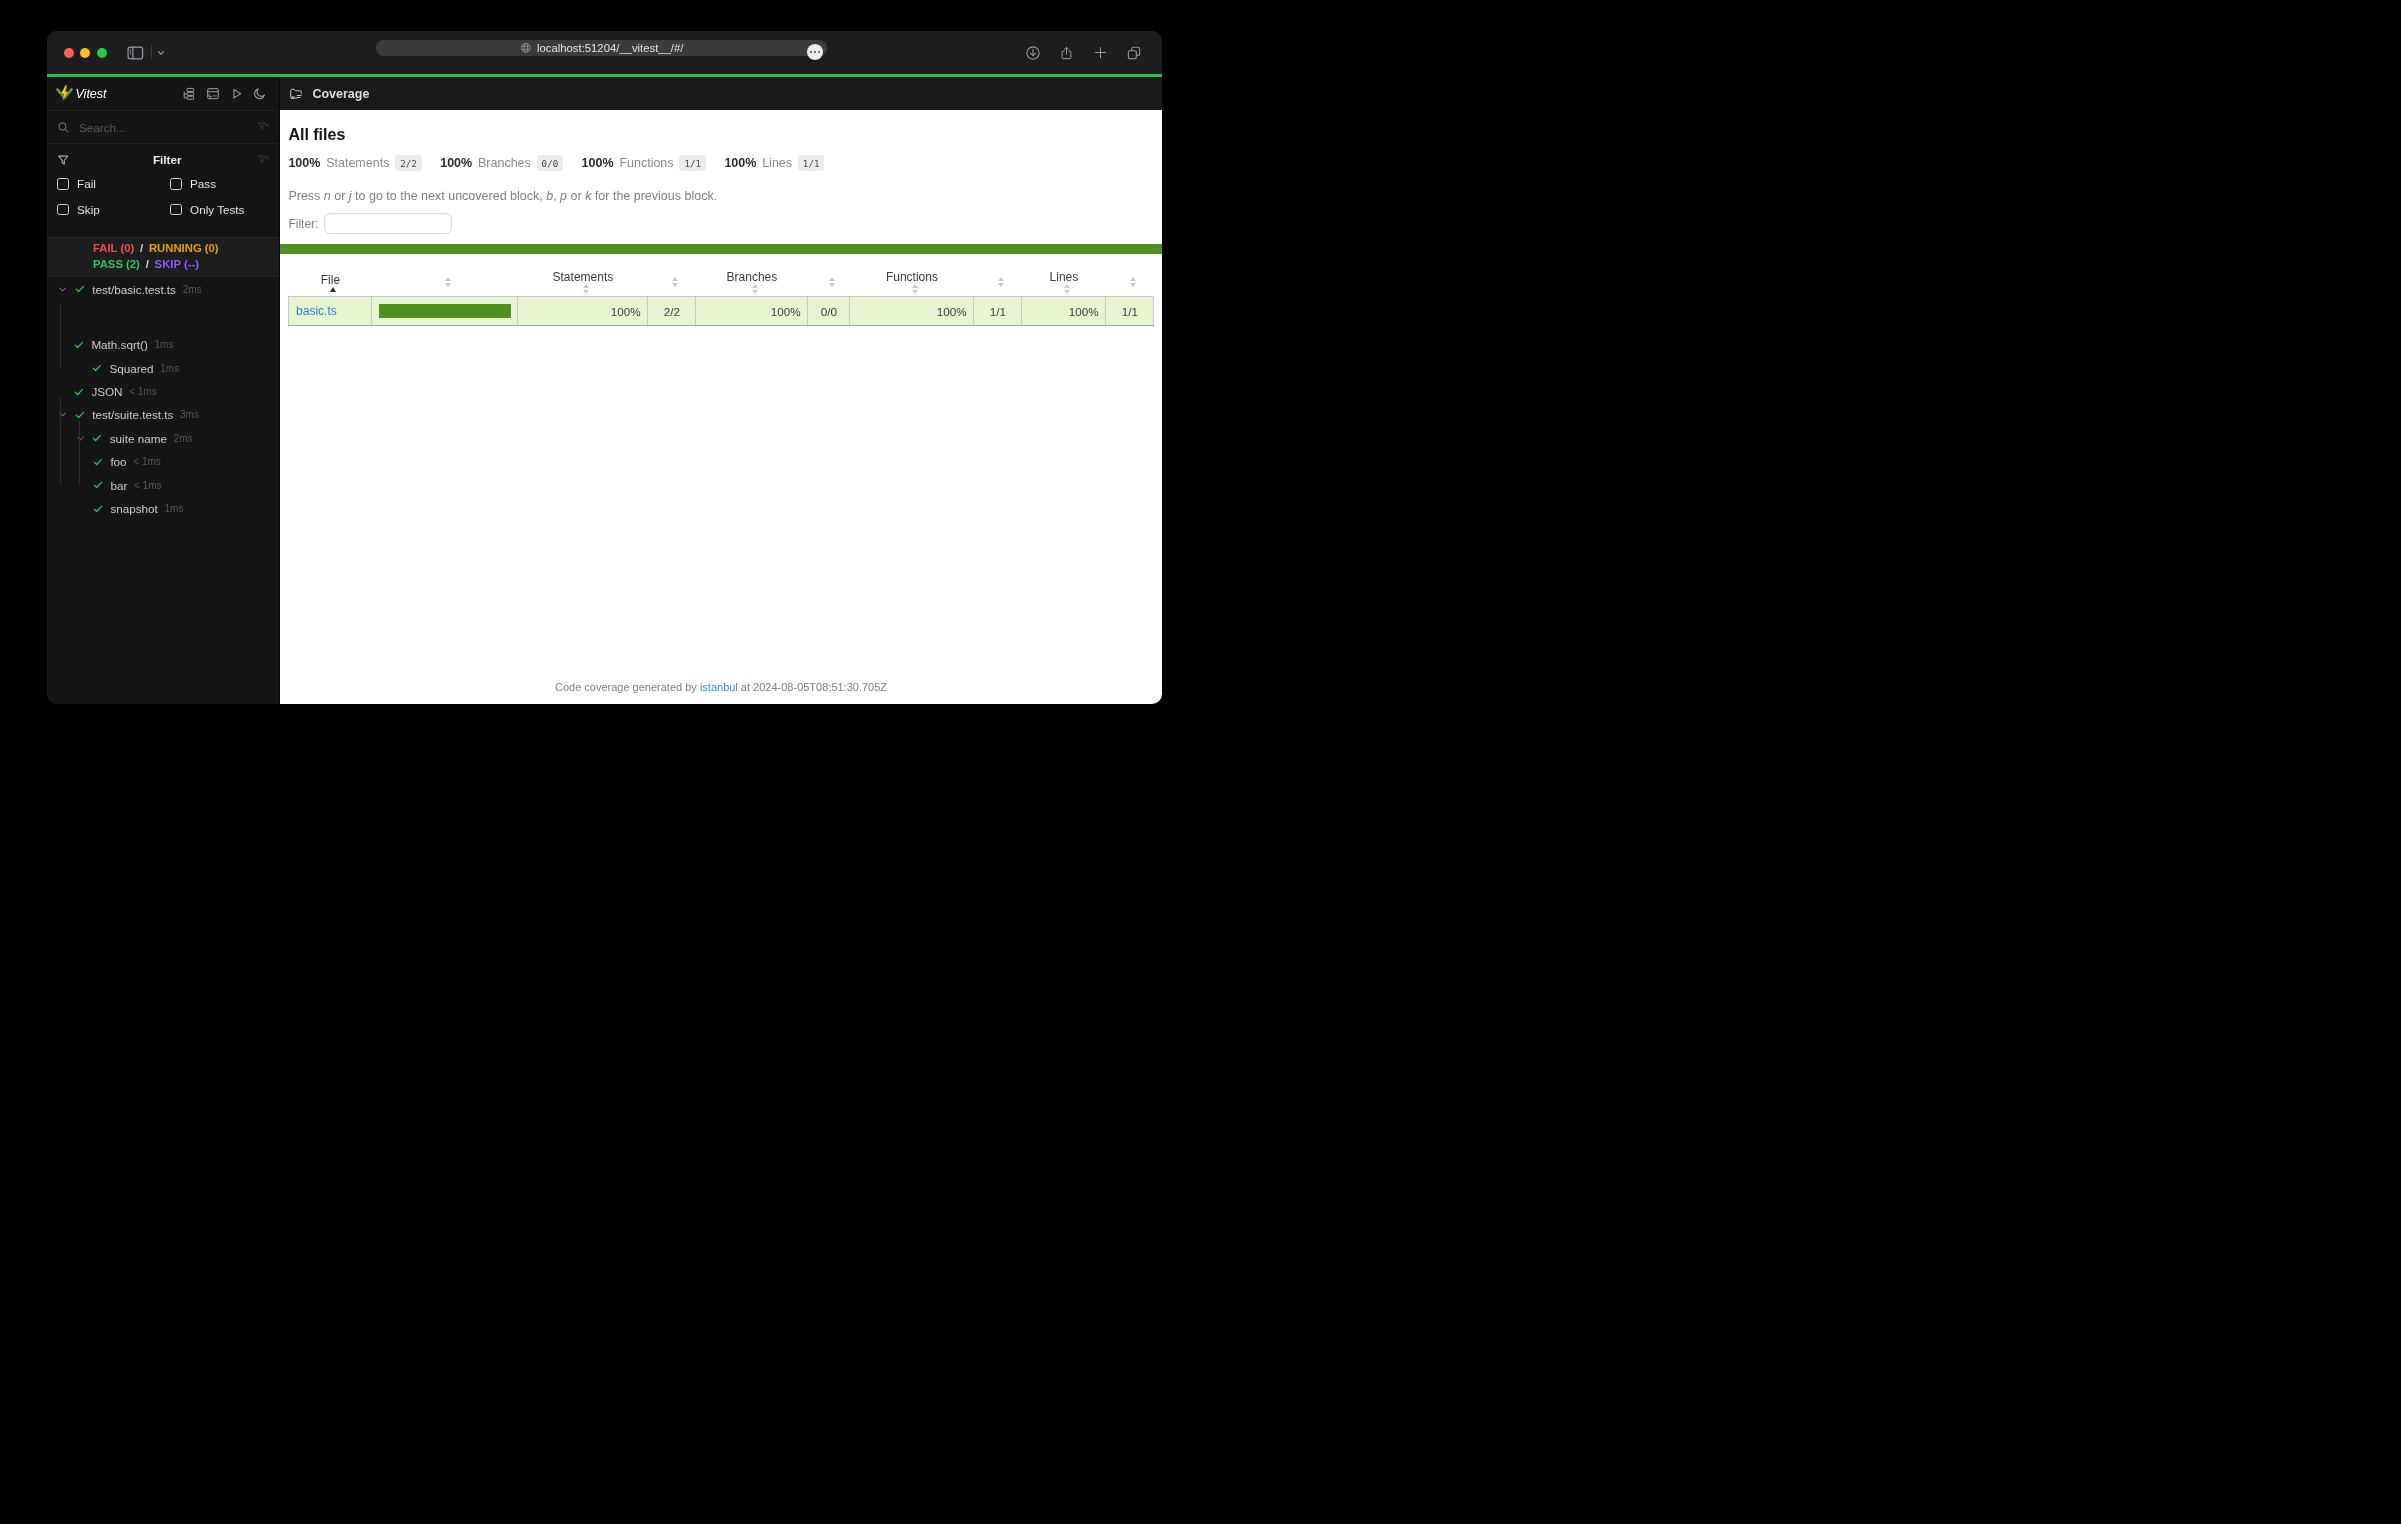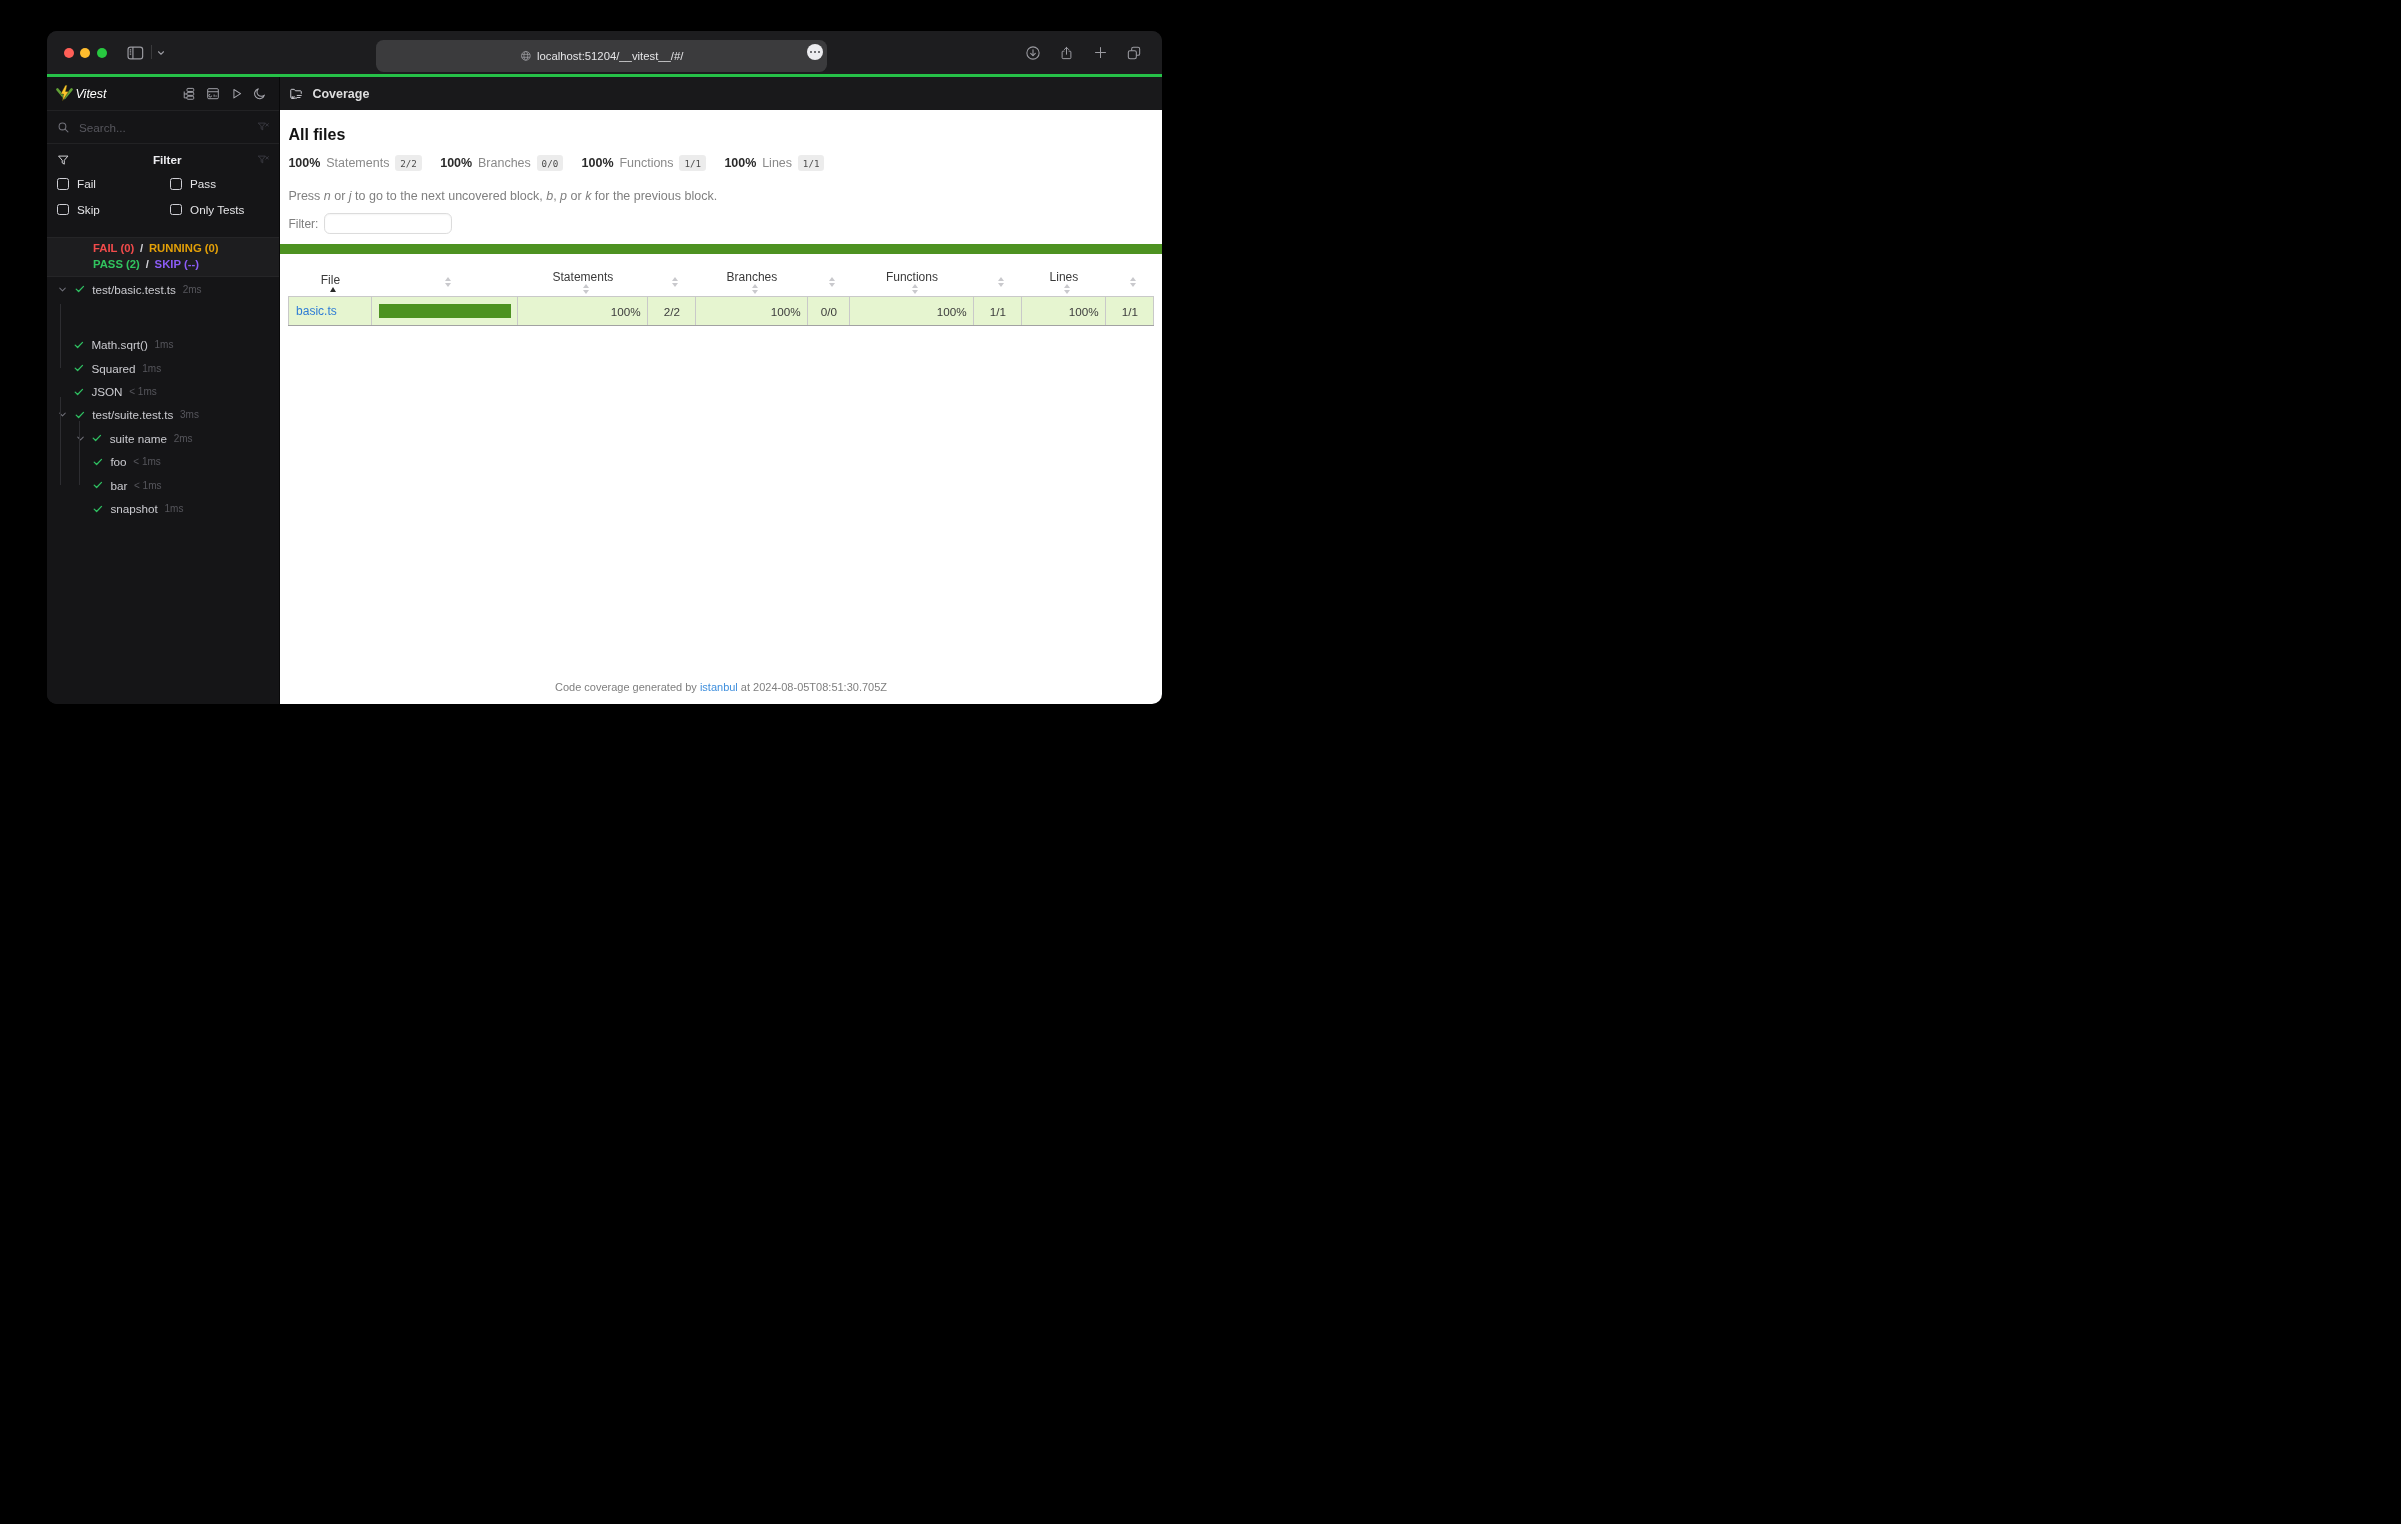--- a/index.html
+++ b/index.html
@@ -14,21 +14,21 @@
     box-shadow:0 16.7px 50px rgba(0,0,0,.65);
   }
   
   .toolbar{height:43px;position:relative;background:#1d1d1f;}
   .traffic{position:absolute;left:16.7px;top:0;height:43px;display:flex;align-items:center;gap:6.7px;}
   .dot{width:10px;height:10px;border-radius:50%;border:none;padding:0;}
   .dot.r{background:#ff5f57}.dot.y{background:#febc2e}.dot.g{background:#28c840}
   .tb-btn{position:absolute;top:0;height:43px;display:flex;align-items:center;color:#9b9ba1;background:none;border:none;padding:0;cursor:default;}
   .tb-divider{position:absolute;left:104px;top:14px;width:0.8px;height:14px;background:#3a3a3c;}
   .url-pill{
-    position:absolute;left:329px;top:9.2px;width:451px;height:32px;background:#3b3b3d;
+    position:absolute;left:329px;top:9.2px;width:451px;height:16px;background:#3b3b3d;
     border-radius:7.5px;display:flex;align-items:center;justify-content:center;
     color:#e6e6e8;font-size:11.3px;
   }
   .url-pill .globe{color:#9c9ca1;margin-right:5.8px;display:flex;}
   .more-btn{position:absolute;right:4.2px;top:4.2px;width:16px;height:16px;border-radius:50%;
     background:#ececef;border:none;padding:0;display:flex;align-items:center;justify-content:center;gap:1.7px;}
   .more-btn b{width:2.2px;height:2.2px;border-radius:50%;background:#47474b;display:block;}
   .right-icons{position:absolute;right:20px;top:0;height:43px;display:flex;align-items:center;gap:18.4px;color:#9b9ba1;}
   .right-icons button{background:none;border:none;color:inherit;padding:0;display:flex;}
   .accent{height:3.3px;background:var(--accent,#26c148);}
@@ -289,21 +289,21 @@
           </div>
           <div class="tree-row" style="padding-left: 26px; margin-top: 32px;">
             <span class="tick">
               <svg width="11.7" height="11.7" viewBox="0 0 24 24" fill="none" stroke="currentColor" stroke-width="2.6" stroke-linecap="round" stroke-linejoin="round">
                 <path d="M4.5 12.5l5 5L19.5 7"></path>
               </svg>
             </span>
             <span class="tree-label">Math.sqrt()</span>
             <span class="tree-time">1ms</span>
           </div>
-          <div class="tree-row" style="padding-left: 26px;">
+          <div class="tree-row" style="padding-left: 44px;">
             <span class="tick">
               <svg width="11.7" height="11.7" viewBox="0 0 24 24" fill="none" stroke="currentColor" stroke-width="2.6" stroke-linecap="round" stroke-linejoin="round">
                 <path d="M4.5 12.5l5 5L19.5 7"></path>
               </svg>
             </span>
             <span class="tree-label">Squared</span>
             <span class="tree-time">1ms</span>
           </div>
           <div class="tree-row" style="padding-left: 26px;">
             <span class="tick">

